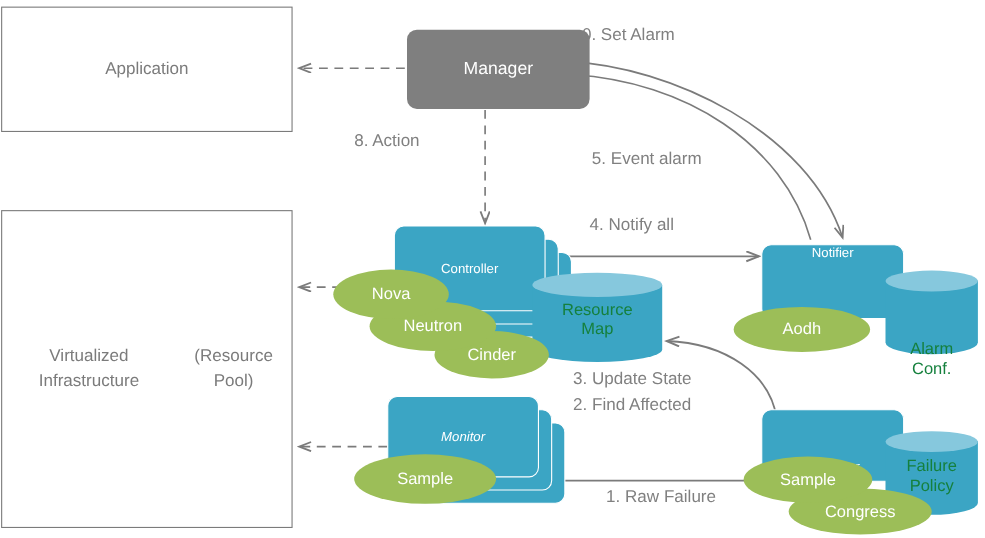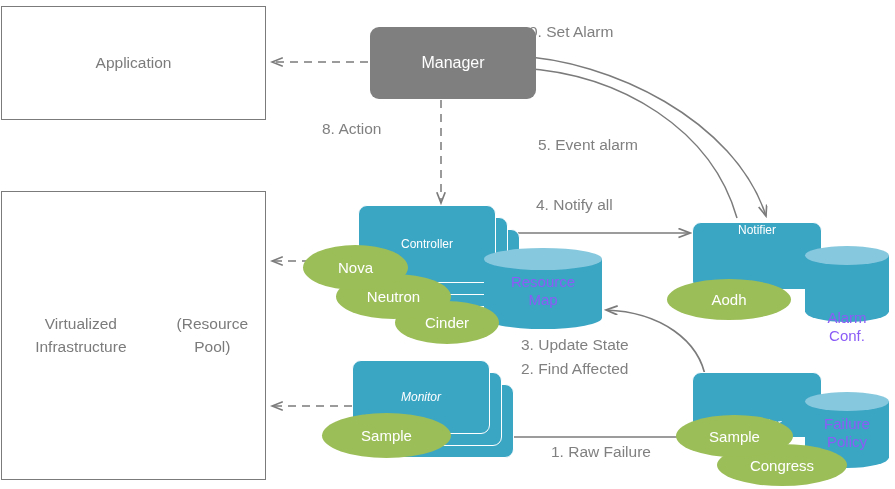--- a/index.html
+++ b/index.html
@@ -97,21 +97,21 @@
     width:100%;
     background:#86c8dd;
     border-radius:50%;
     box-sizing:border-box;
   }
   .cyl .label{
     position:absolute;
     left:0;
     width:100%;
     text-align:center;
-    color:#8b5cf6;
+    color:#15803d;
     font-size:15px;
     line-height:1.18;
     z-index:3;
   }
   
   .flowlabel{
     position:absolute;
     color:#808080;
     font-size:15.5px;
     white-space:nowrap;

